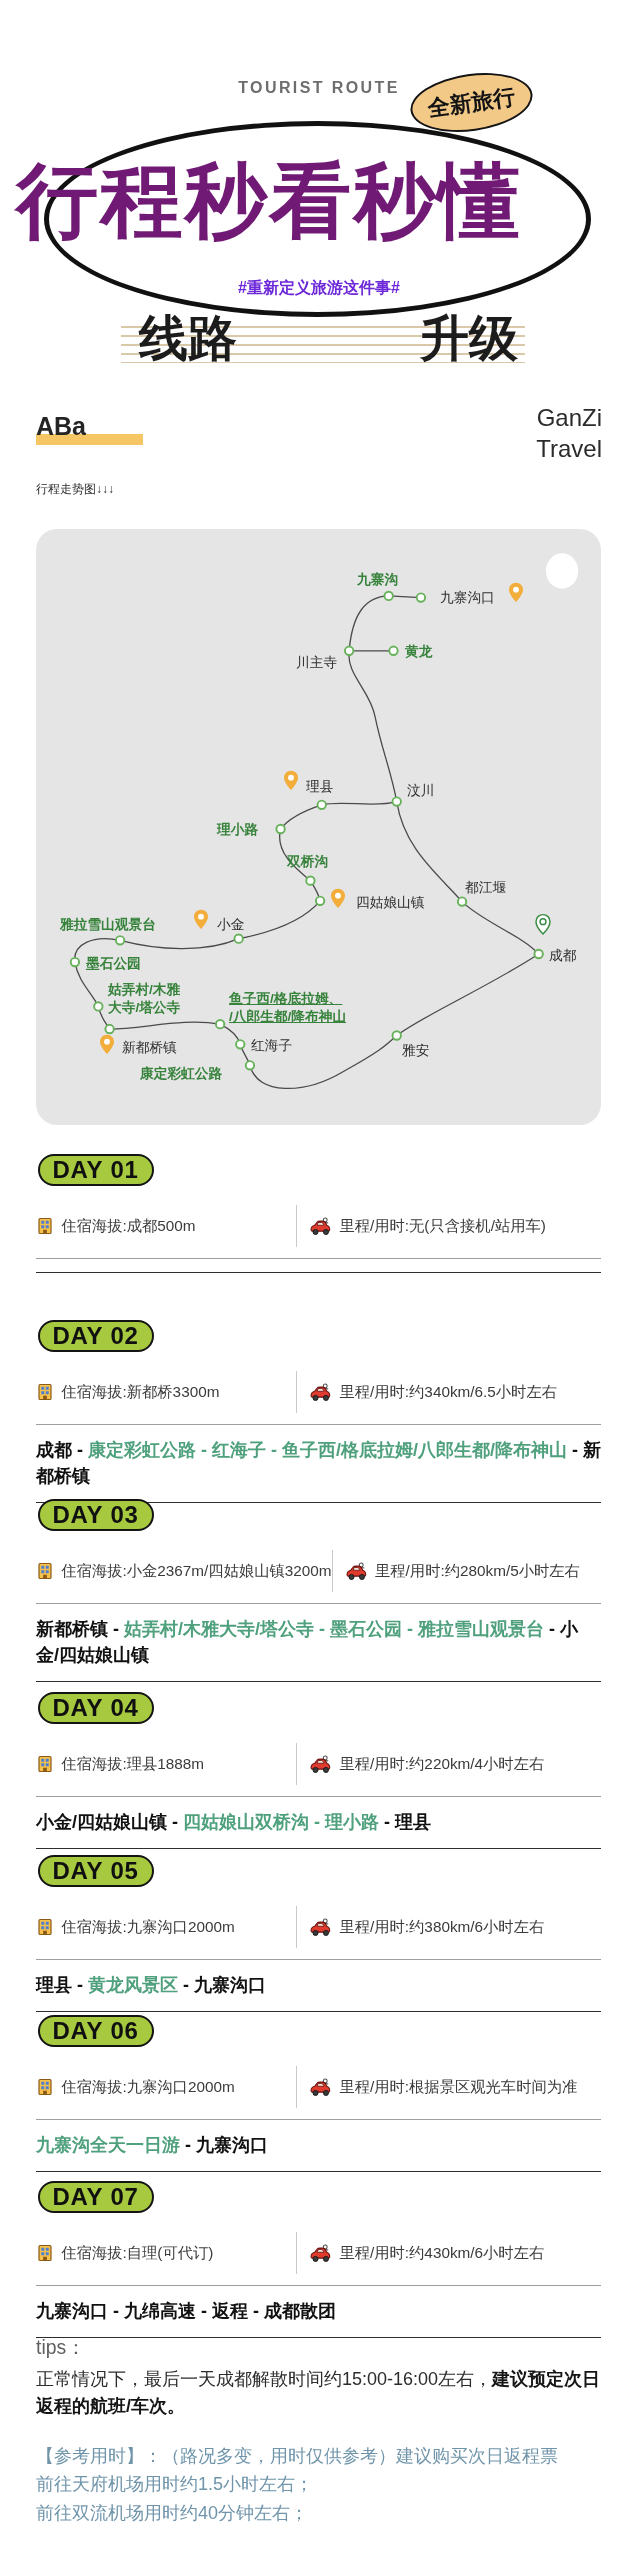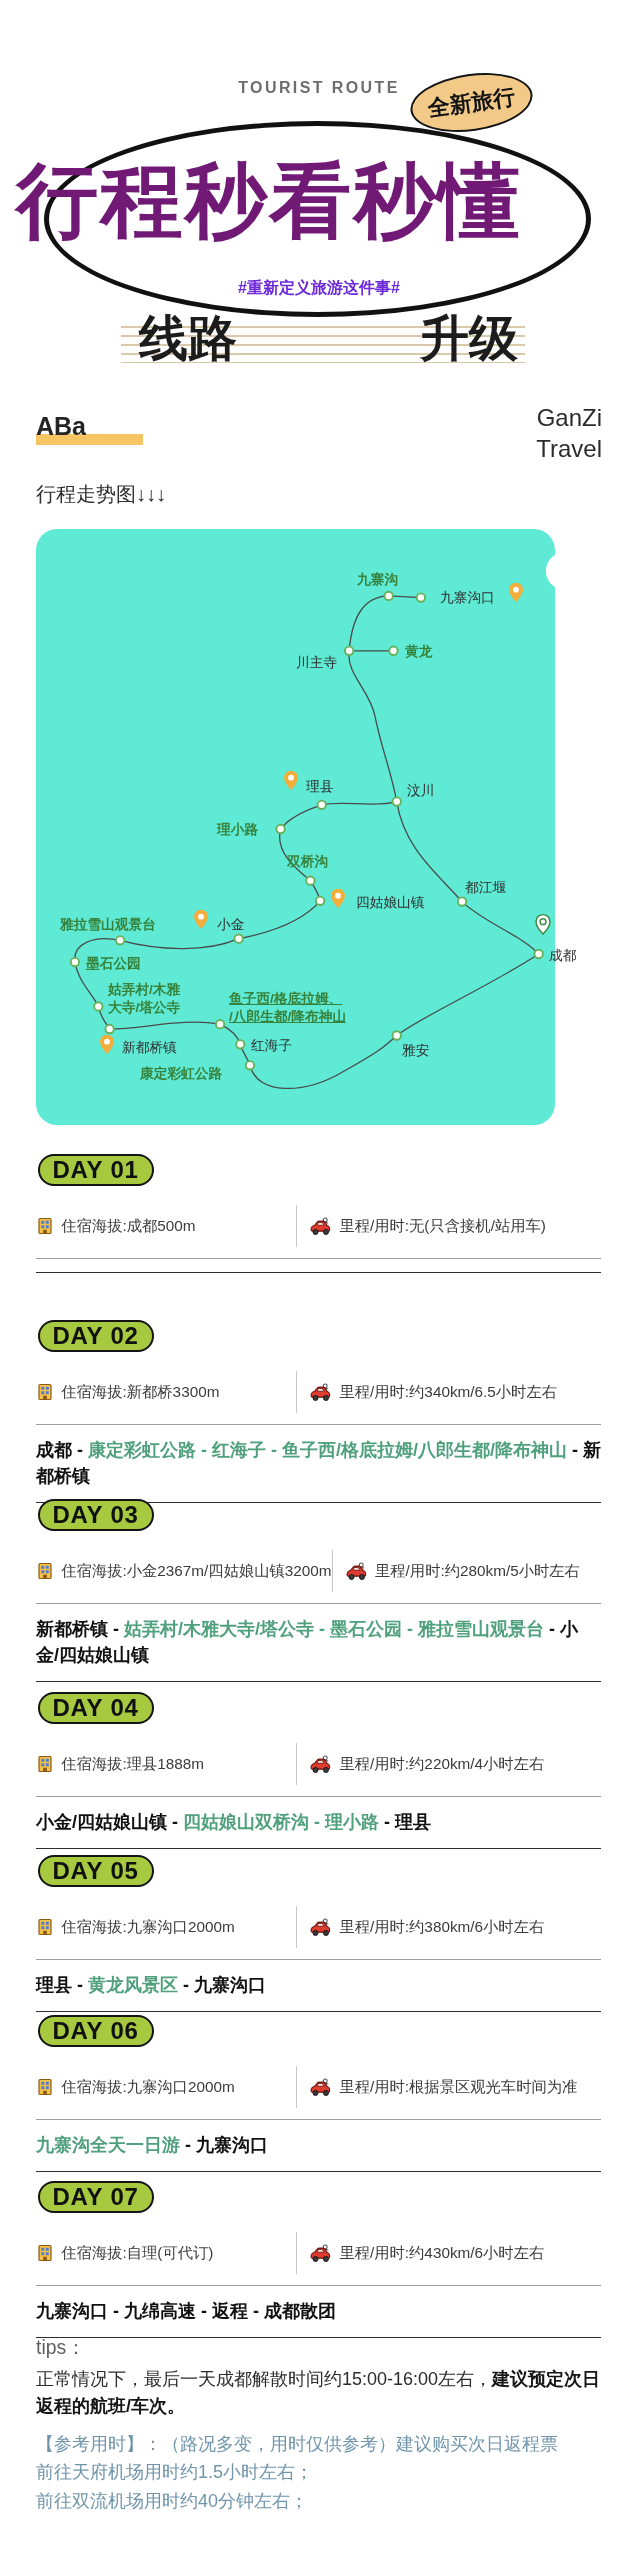--- a/index.html
+++ b/index.html
@@ -17,24 +17,24 @@
   .main-title{left:16px;top:160px;width:605px;text-align:left;font-family:"Liberation Serif","DejaVu Serif",serif;
               font-size:82px;line-height:1.02;font-weight:900;color:#701a75;letter-spacing:2.4px;z-index:2;white-space:nowrap;}
   .subtitle{left:0;right:0;top:278px;text-align:center;font-size:16px;font-weight:700;color:#6d28d9;z-index:3;}
   .staff{left:121px;top:326px;width:404px;height:37px;z-index:0;
          background:repeating-linear-gradient(to bottom,#d9c9a8 0,#d9c9a8 1.6px,transparent 1.6px,transparent 9px);}
   .slogan{top:313px;font-size:49px;font-weight:900;color:#1c1c1c;z-index:1;line-height:1.05;}
   .slogan.l{left:115px;margin-left:24px;} .slogan.r{left:420px;}
   .brand-left{left:36px;top:412px;font-size:25px;font-weight:700;color:#242424;z-index:2;}
   .brand-bar{left:36px;top:434px;width:107px;height:10.5px;background:#f6c564;z-index:1;}
   .brand-right{right:36px;top:402px;text-align:right;font-size:24px;line-height:1.3;color:#2b2b2b;font-weight:500;}
-  .map-caption{left:36px;top:481px;font-size:20px;color:#2e2e2e;font-weight:500;}
+  .map-caption{left:36px;top:481px;font-size:12px;color:#2e2e2e;font-weight:500;}
 
   
-  .map-card{left:36px;top:529px;width:519px;height:596px;background:#5eead4;border-radius:21px;z-index:1;}
+  .map-card{left:36px;top:529px;width:565px;height:596px;background:#e5e5e5;border-radius:21px;z-index:1;}
   .map-svg{position:absolute;left:0;top:0;width:565px;height:596px;}
   .m-label{position:absolute;font-size:13.7px;line-height:1.35;white-space:nowrap;}
   .m-label.green{color:#37833c;font-weight:800;}
   .m-label.black{color:#2f2f2f;font-weight:500;}
   .m-pin{position:absolute;width:16px;height:22.6px;}
 
   
   .day{position:absolute;left:36px;width:565px;}
   .day-pill{display:inline-flex;align-items:center;justify-content:center;margin-left:1.6px;
             min-width:116px;height:32px;padding:0 8px;box-sizing:border-box;background:#a6c93f;
@@ -50,21 +50,21 @@
   .rule{border:0;border-top:0.8px solid #9e9e9e;margin:10.5px 0 0 0;}
   .rule.dark{border-top:1.6px solid #2d2d2d;margin-top:13px;}
   .day-route{margin-top:12px;font-size:18px;font-weight:700;color:#111;line-height:1.45;}
   .hl-g{color:#4fa07d;} .hl-o{color:#b5850e;}
 
   
   .tips{left:36px;top:2334px;width:567px;}
   .tips-label{font-size:19.4px;color:#5f5f5f;margin-bottom:4.8px;}
   .tips-body{font-size:18px;color:#2c2c2c;line-height:1.5;font-weight:500;}
   .tips-body b{color:#151515;font-weight:800;}
-  .tips-ref{margin-top:11px;font-size:18px;color:#7095ab;line-height:1.5;font-weight:500;}
+  .tips-ref{margin-top:23px;font-size:18px;color:#7095ab;line-height:1.5;font-weight:500;}
   .tips-ref div{margin-top:1.6px;}
 </style>
 </head>
 <body>
 
 <div id="page">
 
   <div class="abs eyebrow">TOURIST ROUTE</div>
   <div class="abs badge">全新旅行</div>
   <div class="abs big-ellipse"></div>

